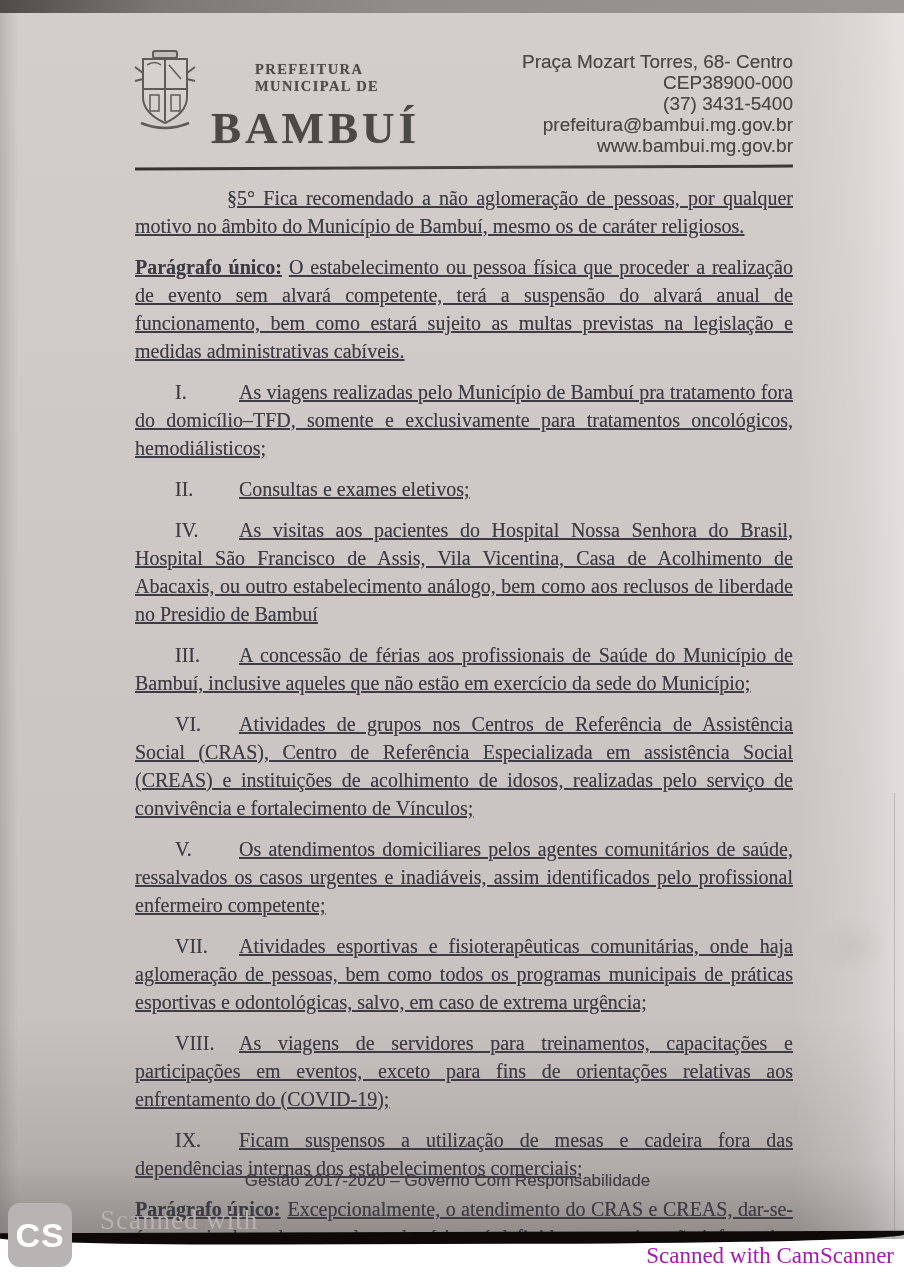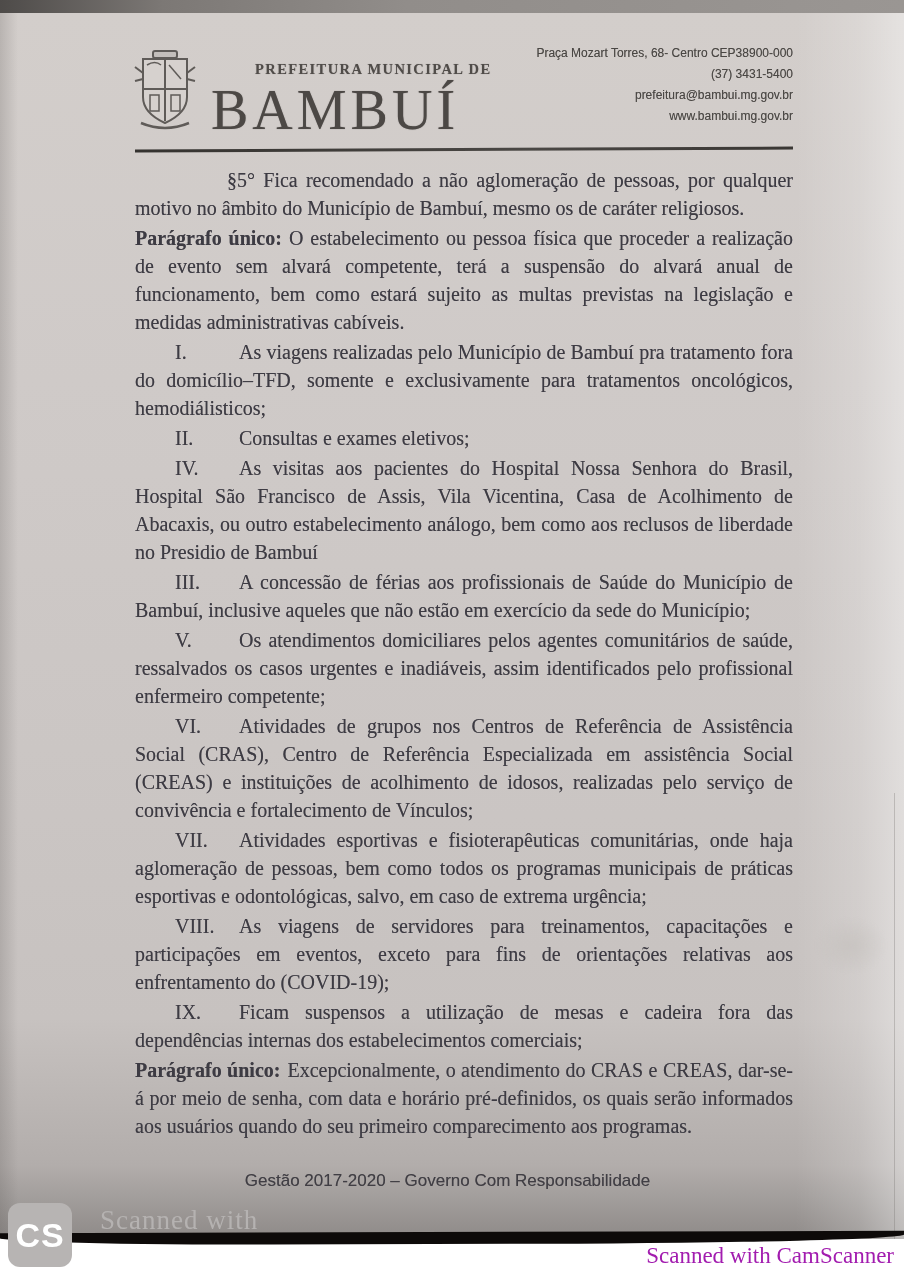--- a/index.html
+++ b/index.html
@@ -37,37 +37,38 @@
   }
   .header{display:flex;justify-content:space-between;align-items:flex-start;}
   .brand{display:flex;align-items:flex-start;}
   .crest{width:72px;height:84px;flex:0 0 auto;margin-top:4px;margin-left:-6px;}
   .brand-text{margin-left:10px;}
   .brand-small{
     font-weight:bold;font-size:14.5px;letter-spacing:1.4px;color:#504c49;
     margin-top:18px;text-shadow:0 0 1px rgba(80,76,73,0.45);margin-left:44px;
   }
   .brand-big{
-    font-weight:normal;font-size:56px;letter-spacing:4px;color:#4c4845;
-    margin-top:4px;line-height:1;text-shadow:0 0 1px rgba(76,72,69,0.5);
+    font-weight:bold;font-size:45px;letter-spacing:4px;color:#4c4845;
+    margin-top:11px;line-height:1;text-shadow:0 0 1px rgba(76,72,69,0.5);
   }
   .contact{
     text-align:right;font-family:"Liberation Sans", sans-serif;
-    font-size:12px;line-height:21px;color:#4a4744;
+    font-size:19px;line-height:21px;color:#4a4744;margin-top:8px;
     text-shadow:0 0 0.5px rgba(74,71,68,0.5);
   }
   .header-rule{
     height:3px;background:linear-gradient(90deg,#34322f,#4a4744 60%,#3a3734);
     margin-top:10px;transform:rotate(-0.25deg);
   }
   
   .doc-body{margin-top:15px;font-size:20px;line-height:28px;color:#3d3b43;}
   .doc-body p{
-    margin:2px 0;text-align:justify;
+    margin:13px 0;text-align:justify;
     text-shadow:0 0 0.6px rgba(61,59,67,0.55);
+    text-decoration:underline;
   }
   p.indent-large{text-indent:92px;}
   p.indent-small{text-indent:28px;}
   p.flush{text-indent:0;}
   p.item{text-indent:40px;}
   .num{display:inline-block;min-width:64px;text-indent:0;}
   .lead{font-weight:bold;margin-right:7px;}
   
   .doc-footer{
     position:absolute;left:0;top:1158px;width:815px;text-align:center;
@@ -147,23 +148,23 @@
 
 
   <p class="item"><span class="num">I.</span><span class="ptext">As viagens realizadas pelo Município de Bambuí pra tratamento fora do domicílio–TFD, somente e exclusivamente para tratamentos oncológicos, hemodiálisticos;</span></p>
 
   <p class="item"><span class="num">II.</span><span class="ptext">Consultas e exames eletivos;</span></p>
 
   <p class="item"><span class="num">IV.</span><span class="ptext">As visitas aos pacientes do Hospital Nossa Senhora do Brasil, Hospital São Francisco de Assis, Vila Vicentina, Casa de Acolhimento de Abacaxis, ou outro estabelecimento análogo, bem como aos reclusos de liberdade no Presidio de Bambuí</span></p>
 
   <p class="item"><span class="num">III.</span><span class="ptext">A concessão de férias aos profissionais de Saúde do Município de Bambuí, inclusive aqueles que não estão em exercício da sede do Município;</span></p>
 
+  <p class="item"><span class="num">VI.</span><span class="ptext">Atividades de grupos nos Centros de Referência de Assistência Social (CRAS), Centro de Referência Especializada em assistência Social (CREAS) e instituições de acolhimento de idosos, realizadas pelo serviço de convivência e fortalecimento de Vínculos;</span></p>
+
   <p class="item"><span class="num">V.</span><span class="ptext">Os atendimentos domiciliares pelos agentes comunitários de saúde, ressalvados os casos urgentes e inadiáveis, assim identificados pelo profissional enfermeiro competente;</span></p>
-
-  <p class="item"><span class="num">VI.</span><span class="ptext">Atividades de grupos nos Centros de Referência de Assistência Social (CRAS), Centro de Referência Especializada em assistência Social (CREAS) e instituições de acolhimento de idosos, realizadas pelo serviço de convivência e fortalecimento de Vínculos;</span></p>
 
   <p class="item"><span class="num">VII.</span><span class="ptext">Atividades esportivas e fisioterapêuticas comunitárias, onde haja aglomeração de pessoas, bem como todos os programas municipais de práticas esportivas e odontológicas, salvo, em caso de extrema urgência;</span></p>
 
   <p class="item"><span class="num">VIII.</span><span class="ptext">As viagens de servidores para treinamentos, capacitações e participações em eventos, exceto para fins de orientações relativas aos enfrentamento do (COVID-19);</span></p>
 
   <p class="item"><span class="num">IX.</span><span class="ptext">Ficam suspensos a utilização de mesas e cadeira fora das dependências internas dos estabelecimentos comerciais;</span></p>
 
   <p class="flush"><b class="lead">Parágrafo único:</b><span class="ptext">Excepcionalmente, o atendimento do CRAS e CREAS, dar-se-á por meio de senha, com data e horário pré-definidos, os quais serão informados aos usuários quando do seu primeiro comparecimento aos programas.</span></p>
 </div>
   </div>

